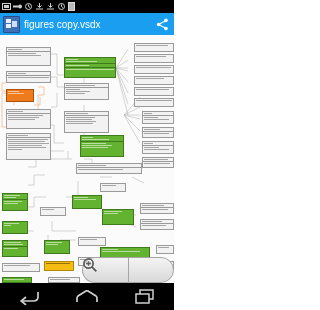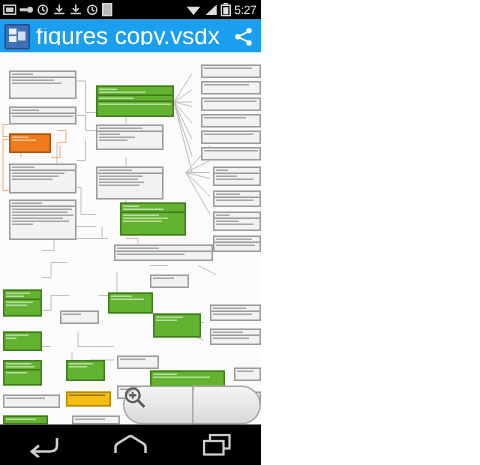--- a/index.html
+++ b/index.html
@@ -30,21 +30,21 @@
   }
   .app-icon{
     width:15px;height:15px;margin-left:3px;margin-right:4px;
     background:#3f6fb5;border:1px solid #2a4d86;border-radius:1px;
     position:relative;flex:none;
   }
   .app-icon .g1{position:absolute;left:2px;top:2px;width:5px;height:4px;background:#e9eef7;}
   .app-icon .g2{position:absolute;left:2px;top:7px;width:5px;height:4px;background:#e9eef7;}
   .app-icon .g3{position:absolute;left:8px;top:4px;width:5px;height:6px;background:#cfe0f5;}
   .app-title{
-    color:#ffffff;font-size:16px;line-height:11px;
+    color:#ffffff;font-size:10px;line-height:11px;
     flex:1;white-space:nowrap;overflow:hidden;text-overflow:ellipsis;
   }
   .share-btn{
     width:24px;height:22px;display:flex;align-items:center;justify-content:center;flex:none;
   }
 
   
   .canvas{
     position:absolute;left:0;top:35px;width:174px;height:248px;
     background:#fbfbfb;overflow:hidden;
@@ -110,34 +110,20 @@
       <svg class="sb-ico" width="9" height="9" viewBox="0 0 9 9">
           <path d="M4.5 1 L4.5 5 M2.5 3.5 L4.5 5.5 L6.5 3.5 M1 7 L8 7" stroke="#cfcfcf" fill="none"></path>
         </svg>
       <svg class="sb-ico" width="9" height="9" viewBox="0 0 9 9">
           <circle cx="4.5" cy="4.5" r="3" fill="none" stroke="#cfcfcf"></circle>
           <path d="M4.5 2.5 L4.5 4.5 L6 5.5" stroke="#cfcfcf" fill="none"></path>
         </svg>
       <svg class="sb-ico" width="7" height="9" viewBox="0 0 7 9">
           <rect x="0.5" y="0.5" width="6" height="8" fill="#b9b9b9" stroke="#dcdcdc"></rect>
         </svg>
-    </div>
-    <div class="sb-right">
-      <svg class="sb-ico" width="10" height="9" viewBox="0 0 10 9">
-          <path d="M0.5 2.5 L5 8 L9.5 2.5 Z" fill="#e0e0e0"></path>
-        </svg>
-      <svg class="sb-ico" width="9" height="9" viewBox="0 0 9 9">
-          <path d="M8.5 1 L8.5 8 L1 8 Z" fill="#e0e0e0"></path>
-        </svg>
-      <svg class="sb-ico" width="7" height="9" viewBox="0 0 7 9">
-          <rect x="2" y="0" width="3" height="1" fill="#e0e0e0"></rect>
-          <rect x="0.5" y="1.5" width="6" height="7" fill="none" stroke="#e0e0e0"></rect>
-          <rect x="1.8" y="2.8" width="3.4" height="4.8" fill="#e0e0e0"></rect>
-        </svg>
-      <span class="sb-time">5:27</span>
     </div>
   </div>
 
   <div class="actionbar">
     <div class="app-icon">
       <div class="g1"></div>
         <div class="g2"></div>
         <div class="g3"></div>
     </div>
     <div class="app-title">figures copy.vsdx</div>

